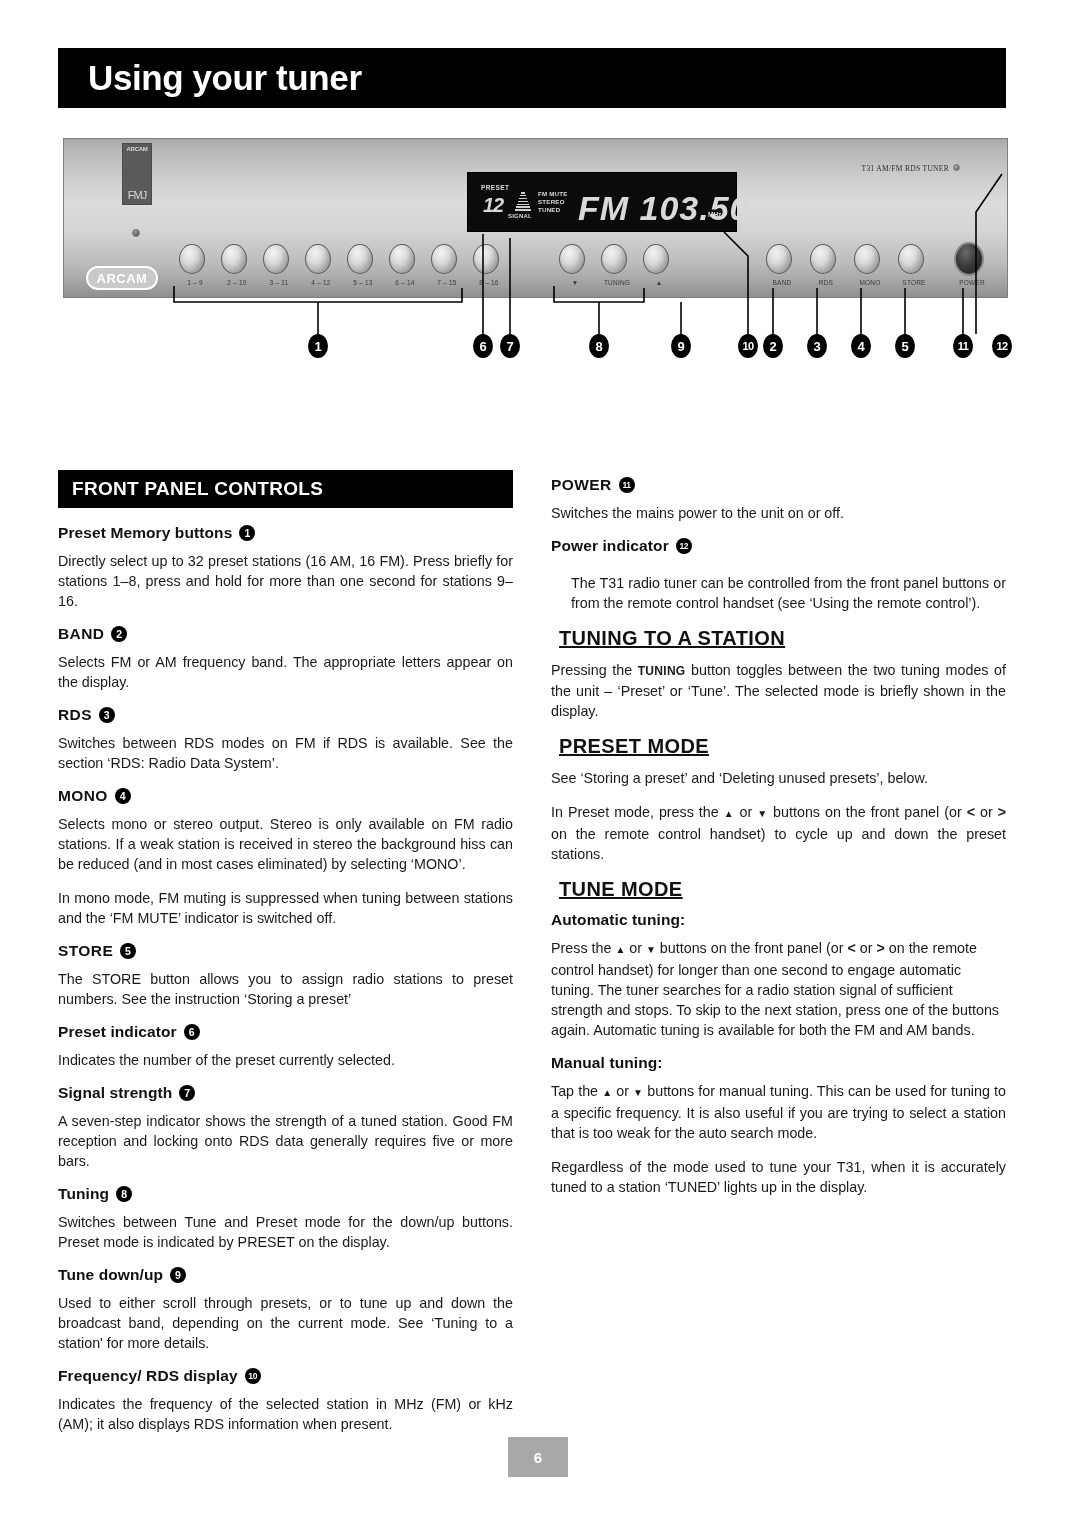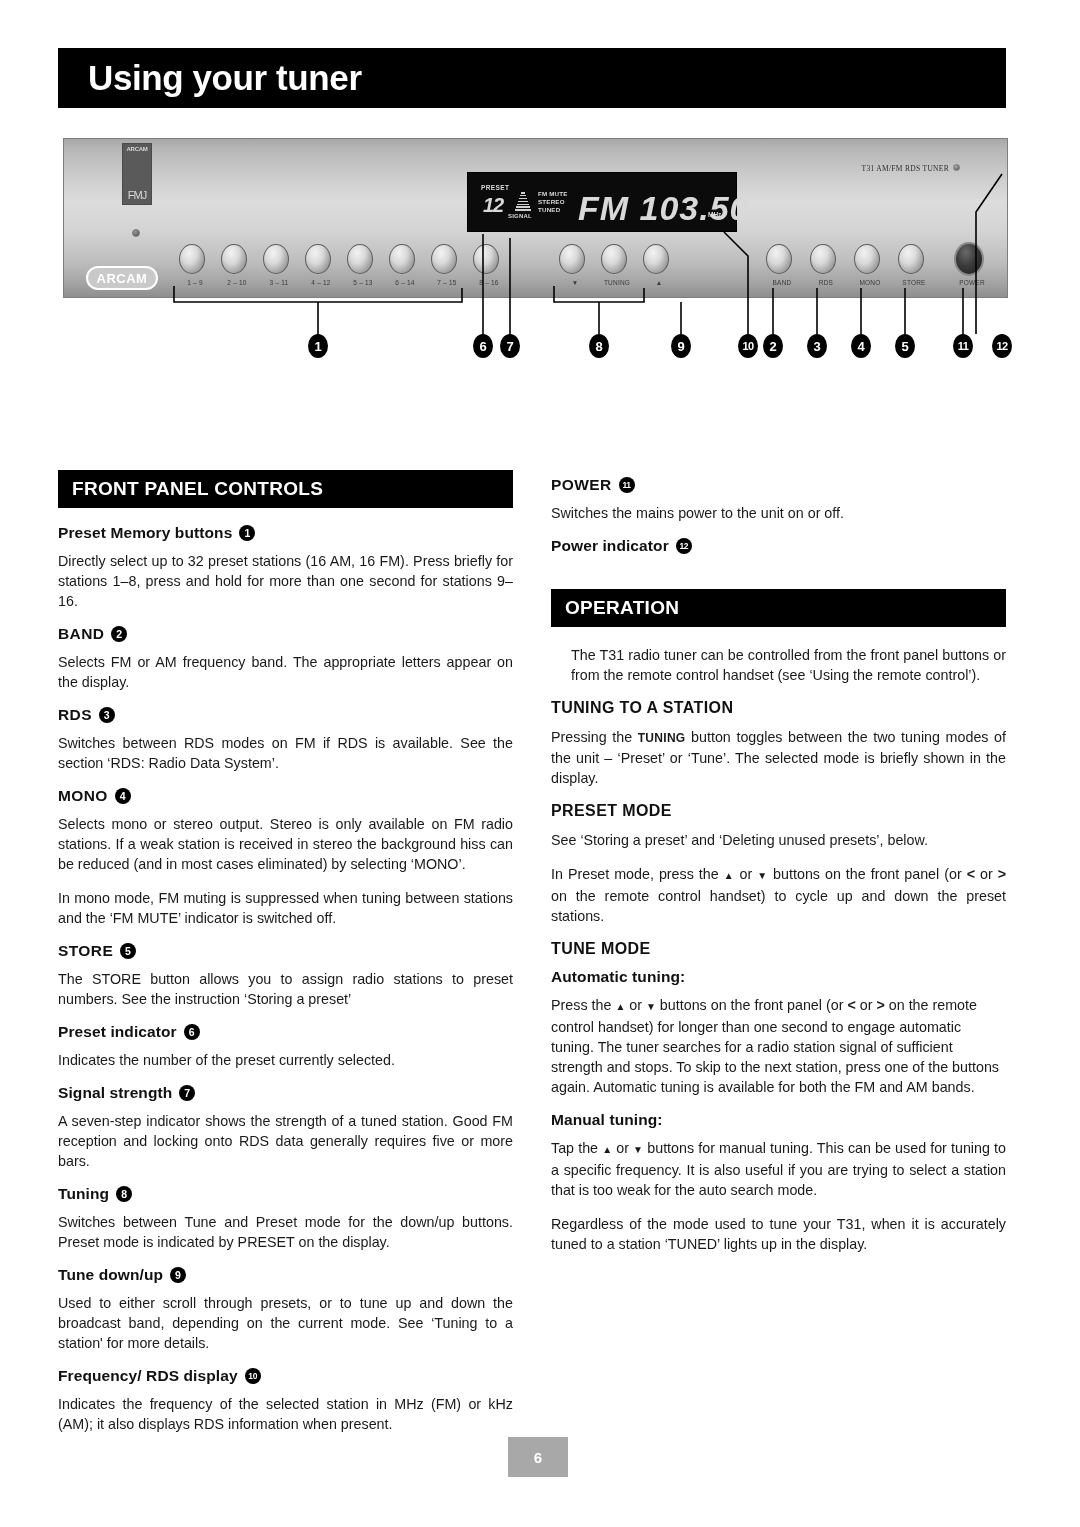--- a/index.html
+++ b/index.html
@@ -114,21 +114,21 @@
     background:#000; color:#fff; height:38px;
     display:flex; align-items:center; padding-left:14px;
     font-size:19px; font-weight:bold; letter-spacing:0.3px;
     margin-bottom:16px;
   }
   h3.sub {
     font-size:15.5px; font-weight:bold; margin:0 0 9px 0; letter-spacing:0.1px;
     display:flex; align-items:center; gap:7px;
   }
   h3.sub.caps { letter-spacing:0.4px; }
-  h3.heading-major { font-size:16px; font-weight:bold; margin:0 0 10px 0; letter-spacing:0.4px; }
+  h3.heading-major { font-size:20px; font-weight:bold; margin:0 0 10px 8px; letter-spacing:0.4px;text-decoration:underline; }
   p.body {
     font-size:14.3px; line-height:20px; margin:0 0 14px 0; text-align:justify;
     color:#1a1a1a; font-weight:300;
   }
   .inline-num {
     display:inline-flex; align-items:center; justify-content:center;
     width:16px; height:16px; border-radius:50%;
     background:#000; color:#fff; font-size:10.5px; font-weight:bold;
     vertical-align:middle; line-height:1;
   }
@@ -340,23 +340,20 @@
     <span>POWER</span>
     <span class="inline-num two">11</span>
   </h3>
   <p class="body">Switches the mains power to the unit on or off.</p>
 
   <h3 class="sub">
     <span>Power indicator</span>
     <span class="inline-num two">12</span>
   </h3>
 
-  <div class="section-bar" style="margin-top:34px;">
-    <span>OPERATION</span>
-  </div>
 
   <p class="body" style="margin-top:18px;margin-left:20px;">The T31 radio tuner can be controlled from the front panel buttons or from the remote control handset (see ‘Using the remote control’).</p>
 
   <h3 class="heading-major gap-top">TUNING TO A STATION</h3>
   <p class="body">
     <span>Pressing the </span><span class="tuning-bold">TUNING</span><span> button toggles between the two tuning modes of the unit – ‘Preset’ or ‘Tune’. The selected mode is briefly shown in the display.</span>
   </p>
 
   <h3 class="heading-major gap-top">PRESET MODE</h3>
   <p class="body">See ‘Storing a preset’ and ‘Deleting unused presets’, below.</p>

